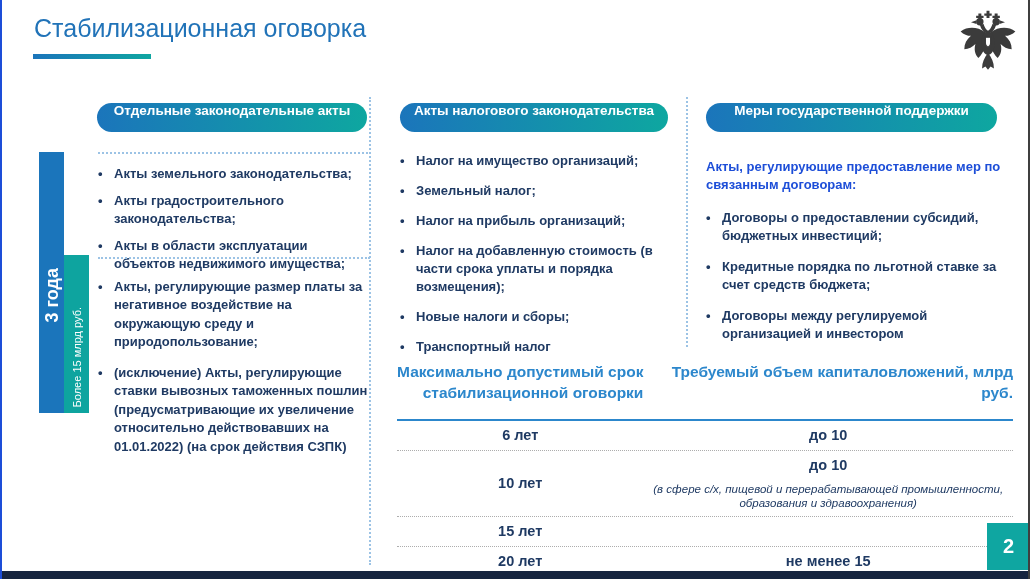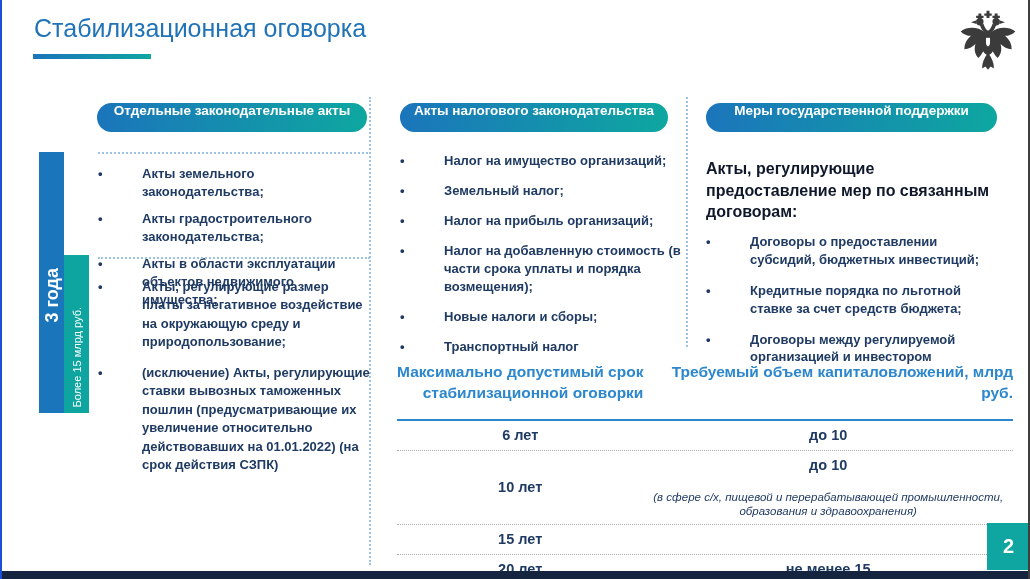--- a/index.html
+++ b/index.html
@@ -41,37 +41,37 @@
   .bar-years .vlabel{top:116px; font-size:18px; font-weight:bold;}
   .bar-amount .vlabel{bottom:6px; font-size:11px; font-weight:400;}
 
   .list-block{position:absolute; color:#1F3A63;}
   .group-topline{border-top:2px dotted #9CC3E5;}
   .col1-g1{left:96px; top:152px; width:270px; padding-top:11px;}
   .col1-g2{left:96px; top:257px; width:272px; padding-top:19px;}
   .col2-list{left:398px; top:152px; width:283px;}
   .col3-block{left:704px; top:158px; width:300px;}
 
-  .intro-text{font-size:16px; font-weight:600; line-height:1.35; margin-bottom:10px; color:#0f172a;}
+  .intro-text{font-size:13px; font-weight:600; line-height:1.35; margin-bottom:16px; color:#1d4ed8;}
   .bullet-item{display:flex; font-size:13px; font-weight:600; line-height:1.38; margin-bottom:9px;}
   .col2-list .bullet-item{margin-bottom:12px;}
   .col3-block .bullet-item{margin-bottom:13px;}
   .col1-g2 .bullet-item{margin-bottom:12px; line-height:1.42;}
   .bullet-dot{width:16px; flex:0 0 16px; font-size:13px;}
-  .bullet-text{flex:1;margin-left:28px;}
+  .bullet-text{flex:1;}
 
   .stab-table{position:absolute; left:395px; top:356px; width:616px;}
   .t-head{display:flex; border-bottom:2px solid #2C87CC; padding:6px 0 15px 0;}
   .t-head-cell{
     text-align:right; color:#2C87CC; font-size:15.5px; font-weight:600; line-height:1.35;
   }
   .t-col1{width:40%;} .t-col2{width:60%;}
   .t-row{display:flex; align-items:center; border-bottom:1px dotted #ADADAD; padding:5px 0;}
   .t-cell{text-align:center; color:#1F3A63; font-size:14.5px; font-weight:600; line-height:1.3;}
-  .t-note{font-size:11.5px; font-style:italic; font-weight:400; line-height:1.3; margin-top:15px;}
+  .t-note{font-size:11.5px; font-style:italic; font-weight:400; line-height:1.3; margin-top:7px;}
 
   .page-num-box{
     position:absolute; left:985px; top:523px; width:43px; height:47px; background:#0FA6A1;
     color:#ffffff; font-size:20px; font-weight:bold;
     display:flex; align-items:center; justify-content:center; z-index:5;
   }
   .footer-bar{position:absolute; left:0; bottom:0; width:100%; height:8px; background:#16253F;}
 </style>
 </head>
 <body>

